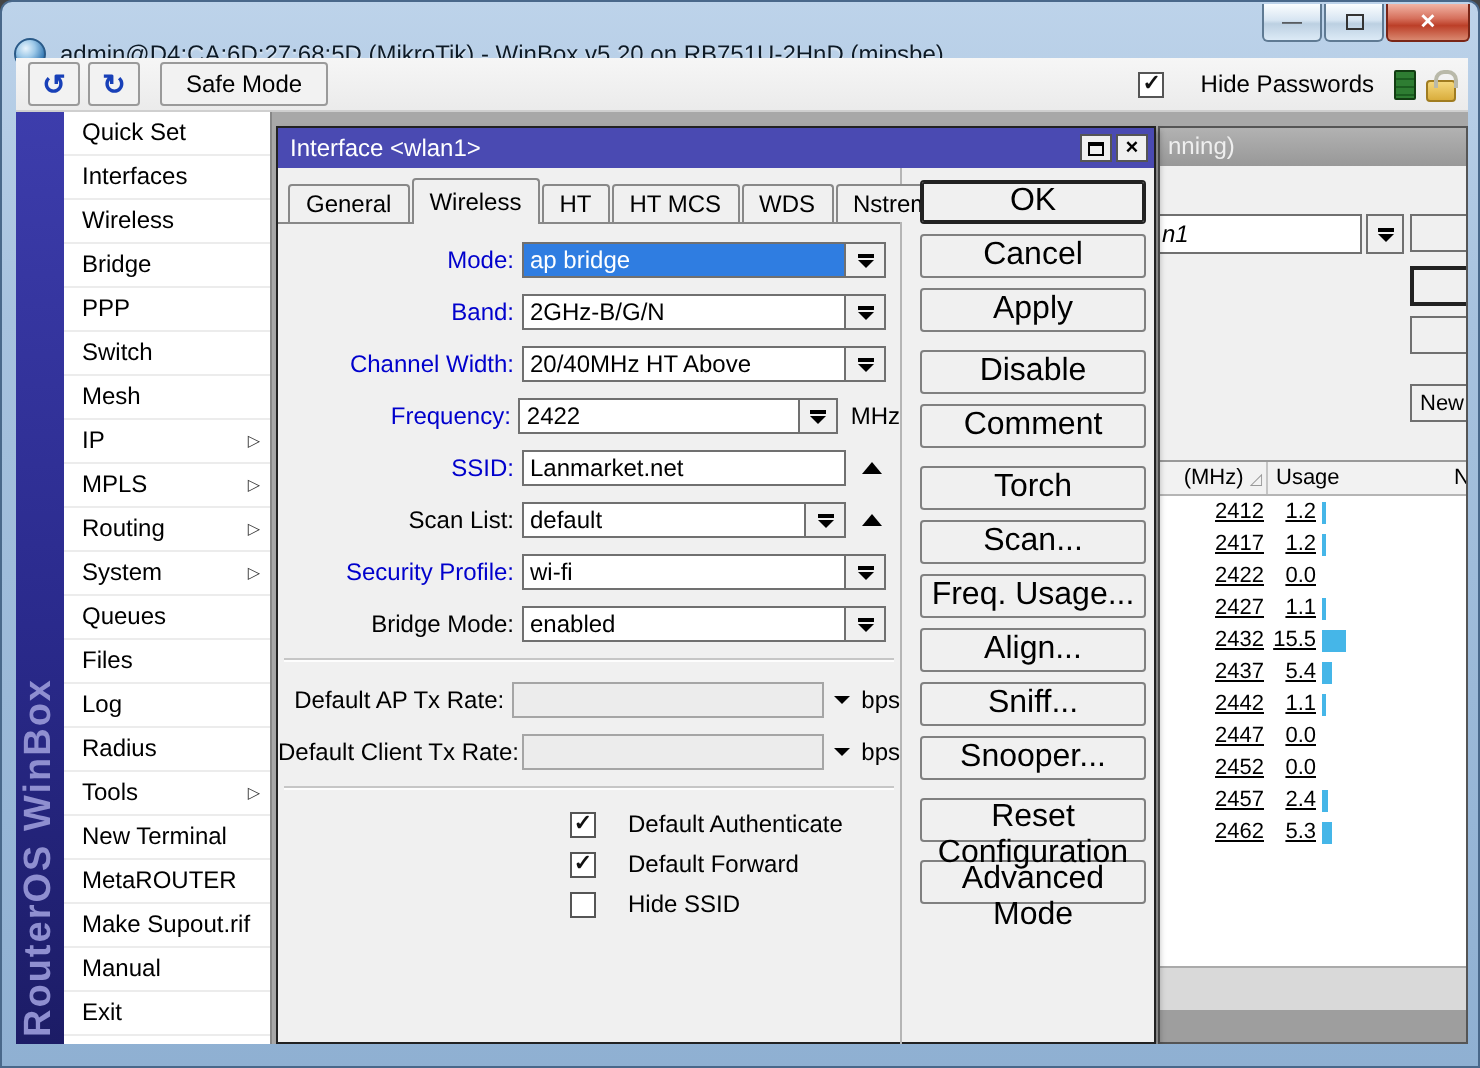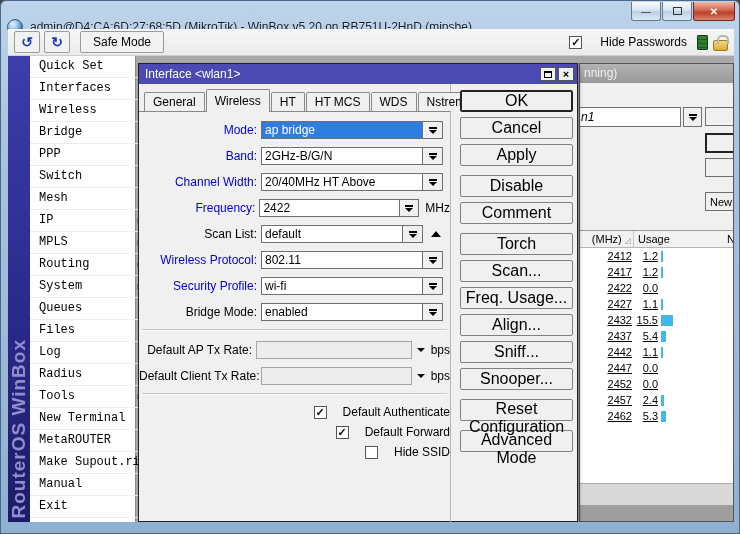--- a/index.html
+++ b/index.html
@@ -53,21 +53,21 @@
     border:2px solid #b9b9a9; border-bottom:none; border-radius:5px 5px 0 0; }
   
   .client { position:absolute; left:7px; top:55px; width:726px; height:466px; background:#a8a8a8; }
   
   .sidebar { position:absolute; left:0; top:0; width:128px; height:466px; background:#fff;
     border-right:1px solid #888; display:flex; }
   .brand { width:24px; height:100%; background:linear-gradient(180deg,#3d3dac 0%,#2a2a8c 55%,#1c1c66 100%);
     display:flex; align-items:flex-end; justify-content:center; }
   .brand span { writing-mode:vertical-rl; transform:rotate(180deg);
     color:#8f8fd0; font-size:19px; font-weight:bold; letter-spacing:1px; padding-top:4px; white-space:nowrap; }
-  .menu { flex:1;font-family:Liberation Mono, monospace; }
+  .menu { flex:1; }
   .mitem { height:22px; line-height:21px; padding-left:9px; border-bottom:1px solid #ececec;
     position:relative; cursor:default; white-space:nowrap; }
   .mitem.has-sub::after { content:"▷"; position:absolute; right:5px; top:0; font-size:8px; color:#333; }
   
   .mdi { position:absolute; left:128px; top:0; width:598px; height:466px; overflow:hidden; }
   
   .bgwin { position:absolute; left:443px; top:7px; width:155px; height:459px;
     background:#f0f0f0; border:1px solid #555; overflow:hidden; }
   .bg-titlebar { height:19px; background:linear-gradient(180deg,#b2b2b2,#989898);
     color:#efefef; padding:2px 4px; white-space:nowrap; }
@@ -117,21 +117,21 @@
   .finput.disabled { background:#ececec; border-color:#a5a5a5; width:162px; }
   .combo-btn { width:20px; height:18px; border:1px solid #707070; border-left:none; background:#f0f0f0;
     display:flex; align-items:center; justify-content:center; }
   .dg { display:flex; flex-direction:column; align-items:center; }
   .dg .b { width:8px; height:2px; background:#000; margin-bottom:1px; }
   .tri-d { width:0; height:0; border-left:4px solid transparent; border-right:4px solid transparent; border-top:4px solid #000; }
   .tri-u { width:0; height:0; border-left:5px solid transparent; border-right:5px solid transparent; border-bottom:6px solid #000; margin-left:8px; }
   .plain-arrow { margin-left:5px; }
   .suffix { margin-left:6px; white-space:nowrap; }
   .sep { height:1px; border-top:1px solid #c6c6c6; border-bottom:1px solid #fdfdfd; margin:4px 3px 10px 3px; }
-  .cbrow { display:flex; align-items:center; gap:16px; margin:0 0 6px 146px; height:14px;justify-content:flex-end; }
+  .cbrow { display:flex; align-items:center; gap:16px; margin:0 0 6px 146px; height:14px; }
   .btn-col { flex:1; padding:6px 4px 0 9px; }
   .dbtn { display:block; width:113px; height:22px; border:1px solid #808080; border-radius:2px;
     background:#f0f0f0; font-size:16px; font-family:"Liberation Sans",sans-serif; margin-bottom:5px; }
   .dbtn.default { border:1px solid #222; box-shadow:0 0 0 1px #222 inset; }
   .dbtn.gap { margin-top:9px; }
   
   .bottom-strip { position:absolute; left:0; top:521px; width:740px; height:13px;
     background:linear-gradient(180deg,#9db9d8 0%,#7d9cc0 60%,#5f7f a6 100%); }
 </style>
 </head>
@@ -344,39 +344,34 @@
                 <span class="finput w142">2422</span>
                 <span class="combo-btn">
                     <span class="dg">
                       <span class="b"></span>
                       <span class="tri-d"></span>
                     </span>
                   </span>
                 <span class="suffix">MHz</span>
               </div>
               <div class="frow">
+                <span class="flabel blue">SSID:</span>
+                <span class="finput w162">Lanmarket.net</span>
+                <span class="tri-u"></span>
+              </div>
+              <div class="frow">
                 <span class="flabel">Scan List:</span>
                 <span class="finput w142">default</span>
                 <span class="combo-btn">
                     <span class="dg">
                       <span class="b"></span>
                       <span class="tri-d"></span>
                     </span>
                   </span>
                 <span class="tri-u"></span>
-              </div>
-              <div class="frow">
-                <span class="flabel blue">Wireless Protocol:</span>
-                <span class="finput w162">802.11</span>
-                <span class="combo-btn">
-                    <span class="dg">
-                      <span class="b"></span>
-                      <span class="tri-d"></span>
-                    </span>
-                  </span>
               </div>
               <div class="frow">
                 <span class="flabel blue">Security Profile:</span>
                 <span class="finput w162">wi-fi</span>
                 <span class="combo-btn">
                     <span class="dg">
                       <span class="b"></span>
                       <span class="tri-d"></span>
                     </span>
                   </span>

